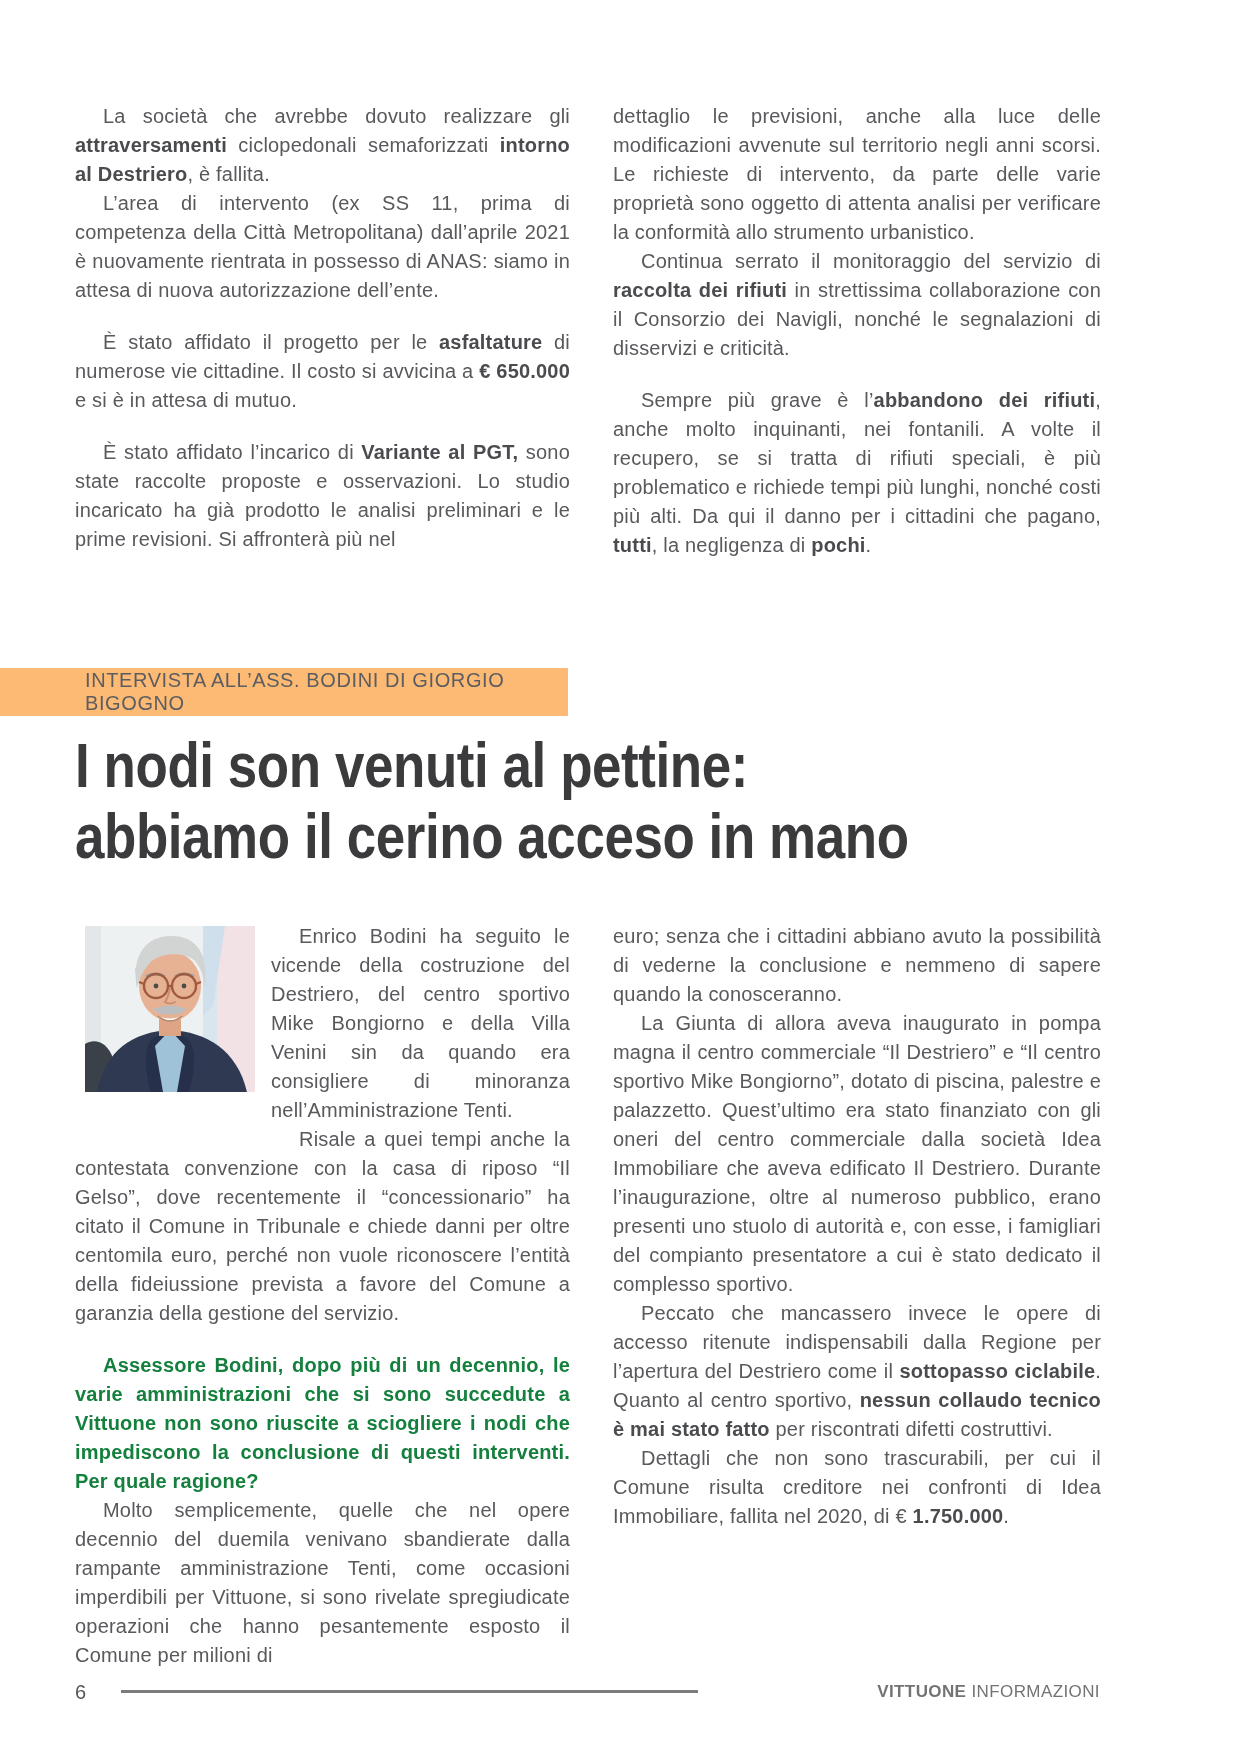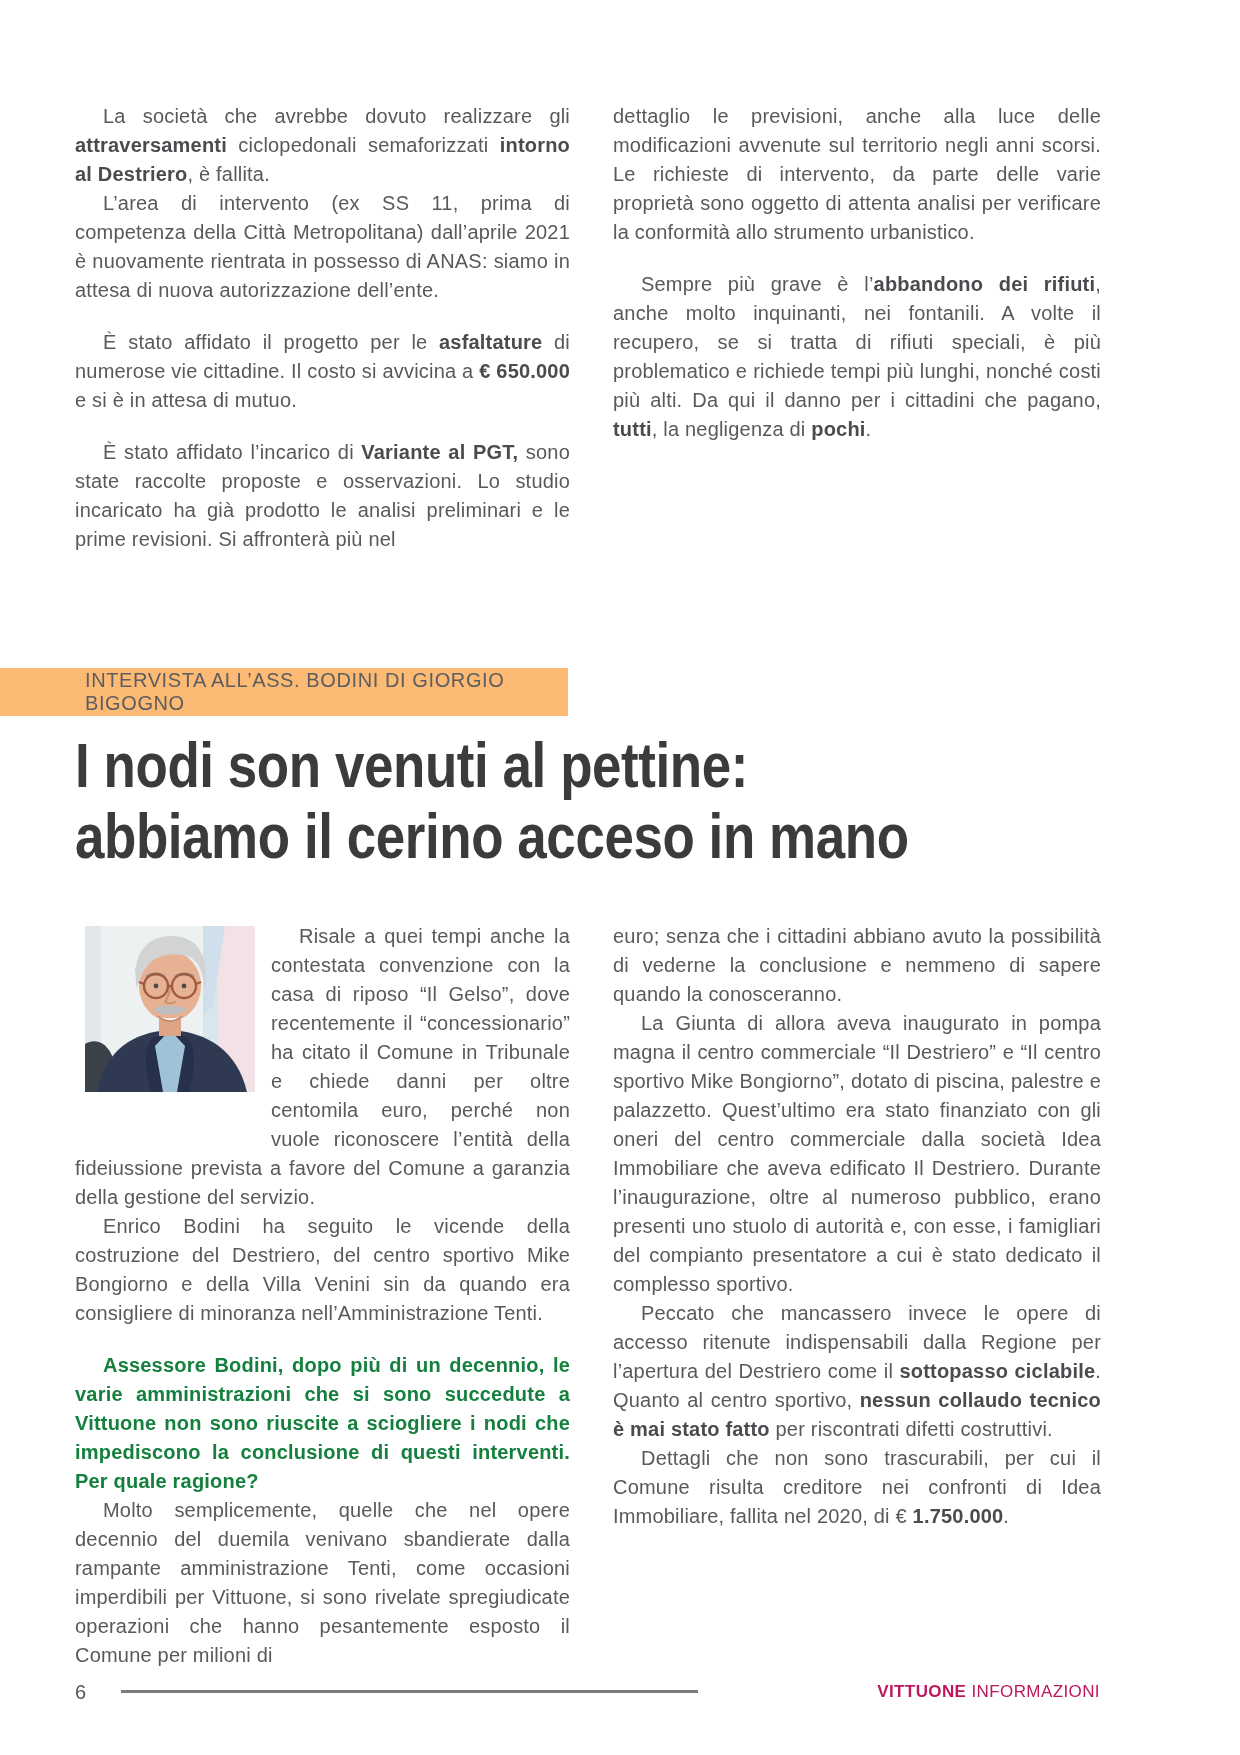--- a/index.html
+++ b/index.html
@@ -63,38 +63,39 @@
   .page-number{
     position:absolute;left:75px;top:3px;
     font-size:20px;color:#55565a;
   }
   .footer-rule{
     position:absolute;left:121px;top:12px;
     width:577px;height:3px;background:#7b7c7e;
   }
   .magazine-name{
     position:absolute;right:140px;top:4px;
-    font-size:17px;letter-spacing:0.4px;color:#be185d;
+    font-size:17px;letter-spacing:0.4px;color:#737373;
   }
   .magazine-name .bold{font-weight:700;}
 </style>
 </head>
 <body>
 
 <div class="page">
 
   <div class="cols top-cols">
     <div class="col-left">
         <p class="para indent"><span>La società che avrebbe dovuto realizzare gli </span><span class="b">attraversamenti</span><span> ciclopedonali semaforizzati </span><span class="b">intorno al Destriero</span><span>, è fallita.</span></p>
         <p class="para indent"><span>L’area di intervento (ex SS 11, prima di competenza della Città Metropolitana) dall’aprile 2021 è nuovamente rientrata in possesso di ANAS: siamo in attesa di nuova autorizzazione dell’ente.</span></p>
         <p class="para indent gap"><span>È stato affidato il progetto per le </span><span class="b">asfaltature</span><span> di numerose vie cittadine. Il costo si avvicina a </span><span class="b">€ 650.000</span><span> e si è in attesa di mutuo.</span></p>
         <p class="para indent gap"><span>È stato affidato l’incarico di </span><span class="b">Variante al PGT,</span><span> sono state raccolte proposte e osservazioni. Lo studio incaricato ha già prodotto le analisi preliminari e le prime revisioni. Si affronterà più nel</span></p>
       </div>
     <div class="col-right">
         <p class="para"><span>dettaglio le previsioni, anche alla luce delle modificazioni avvenute sul territorio negli anni scorsi. Le richieste di intervento, da parte delle varie proprietà sono oggetto di attenta analisi per verificare la conformità allo strumento urbanistico.</span></p>
+        <p class="para indent"><span>Continua serrato il monitoraggio del servizio di </span><span class="b">raccolta dei rifiuti</span><span> in strettissima collaborazione con il Consorzio dei Navigli, nonché le segnalazioni di disservizi e criticità.</span></p>
         <p class="para indent gap"><span>Sempre più grave è l’</span><span class="b">abbandono dei rifiuti</span><span>, anche molto inquinanti, nei fontanili. A volte il recupero, se si tratta di rifiuti speciali, è più problematico e richiede tempi più lunghi, nonché costi più alti. Da qui il danno per i cittadini che pagano, </span><span class="b">tutti</span><span>, la negligenza di </span><span class="b">pochi</span><span>.</span></p>
       </div>
   </div>
 
   <div class="kicker-band">
     <span class="kicker-text">INTERVISTA ALL’ASS. BODINI DI GIORGIO BIGOGNO</span>
   </div>
 
   <div class="headline">
     <div>I nodi son venuti al pettine:</div>
@@ -138,22 +139,22 @@
 
           <path d="M85,62 Q83,72 80,76 Q85,79 90,76" stroke="#c98f6f" stroke-width="2" fill="none" stroke-linecap="round"></path>
 
           <path d="M68,83 Q85,76 102,83 Q95,90 85,88 Q75,90 68,83 Z" fill="#bcbdbf"></path>
 
           <path d="M73,90 Q85,99 97,90 Q85,95 73,90 Z" fill="#fdfdfd"></path>
           <path d="M73,90 Q85,100 97,90" stroke="#b5836a" stroke-width="1.4" fill="none"></path>
         </svg>
       </div>
       <div>
+          <p class="para indent"><span>Enrico Bodini ha seguito le vicende della costruzione del Destriero, del centro sportivo Mike Bongiorno e della Villa Venini sin da quando era consigliere di minoranza nell’Amministrazione Tenti.</span></p>
           <p class="para indent"><span>Risale a quei tempi anche la contestata convenzione con la casa di riposo “Il Gelso”, dove recentemente il “concessionario” ha citato il Comune in Tribunale e chiede danni per oltre centomila euro, perché non vuole riconoscere l’entità della fideiussione prevista a favore del Comune a garanzia della gestione del servizio.</span></p>
-          <p class="para indent"><span>Enrico Bodini ha seguito le vicende della costruzione del Destriero, del centro sportivo Mike Bongiorno e della Villa Venini sin da quando era consigliere di minoranza nell’Amministrazione Tenti.</span></p>
           <p class="para indent gap bold-para"><span>Assessore Bodini, dopo più di un decennio, le varie amministrazioni che si sono succedute a Vittuone non sono riuscite a sciogliere i nodi che impediscono la conclusione di questi interventi. Per quale ragione?</span></p>
           <p class="para indent"><span>Molto semplicemente, quelle che nel opere decennio del duemila venivano sbandierate dalla rampante amministrazione Tenti, come occasioni imperdibili per Vittuone, si sono rivelate spregiudicate operazioni che hanno pesantemente esposto il Comune per milioni di</span></p>
         </div>
     </div>
     <div class="col-right">
         <p class="para"><span>euro; senza che i cittadini abbiano avuto la possibilità di vederne la conclusione e nemmeno di sapere quando la conosceranno.</span></p>
         <p class="para indent"><span>La Giunta di allora aveva inaugurato in pompa magna il centro commerciale “Il Destriero” e “Il centro sportivo Mike Bongiorno”, dotato di piscina, palestre  e palazzetto. Quest’ultimo era stato finanziato con gli oneri del centro commerciale dalla società Idea Immobiliare che aveva edificato Il Destriero. Durante l’inaugurazione, oltre al numeroso pubblico, erano presenti uno stuolo di autorità e, con esse, i famigliari del compianto presentatore a cui è stato dedicato il complesso sportivo.</span></p>
         <p class="para indent"><span>Peccato che mancassero invece le opere di accesso ritenute indispensabili dalla Regione per l’apertura del Destriero come il </span><span class="b">sottopasso ciclabile</span><span>. Quanto al centro sportivo, </span><span class="b">nessun collaudo tecnico è mai stato fatto</span><span> per riscontrati difetti costruttivi.</span></p>
         <p class="para indent"><span>Dettagli che non sono trascurabili, per cui il Comune risulta creditore nei confronti di Idea Immobiliare, fallita nel 2020, di € </span><span class="b">1.750.000</span><span>.</span></p>
       </div>

